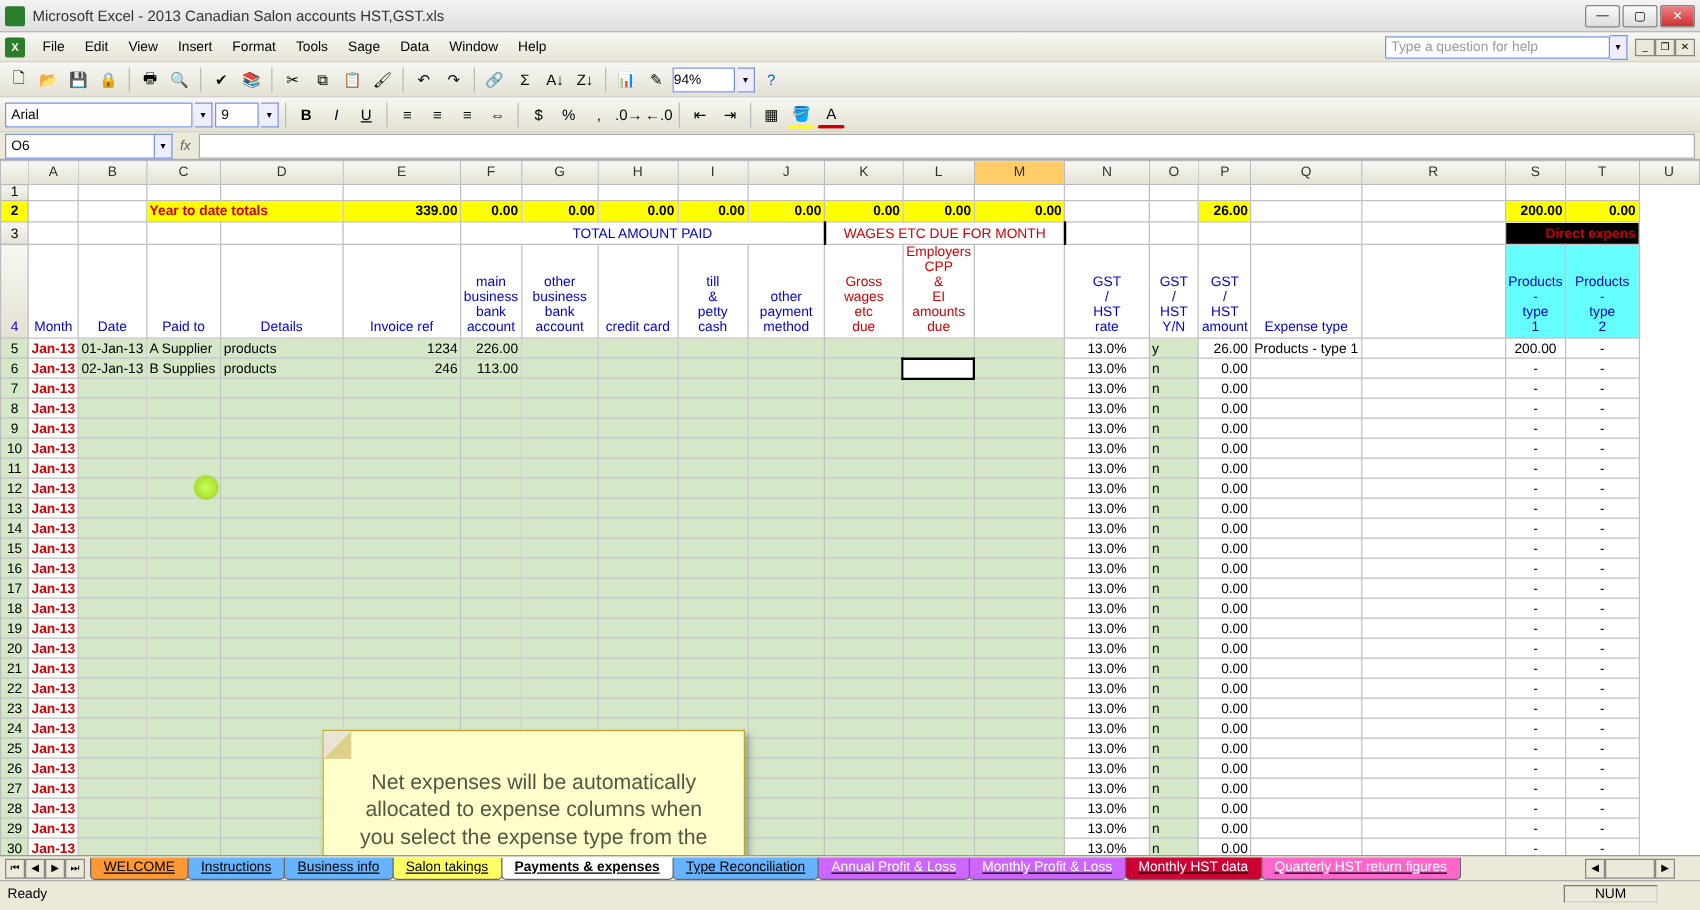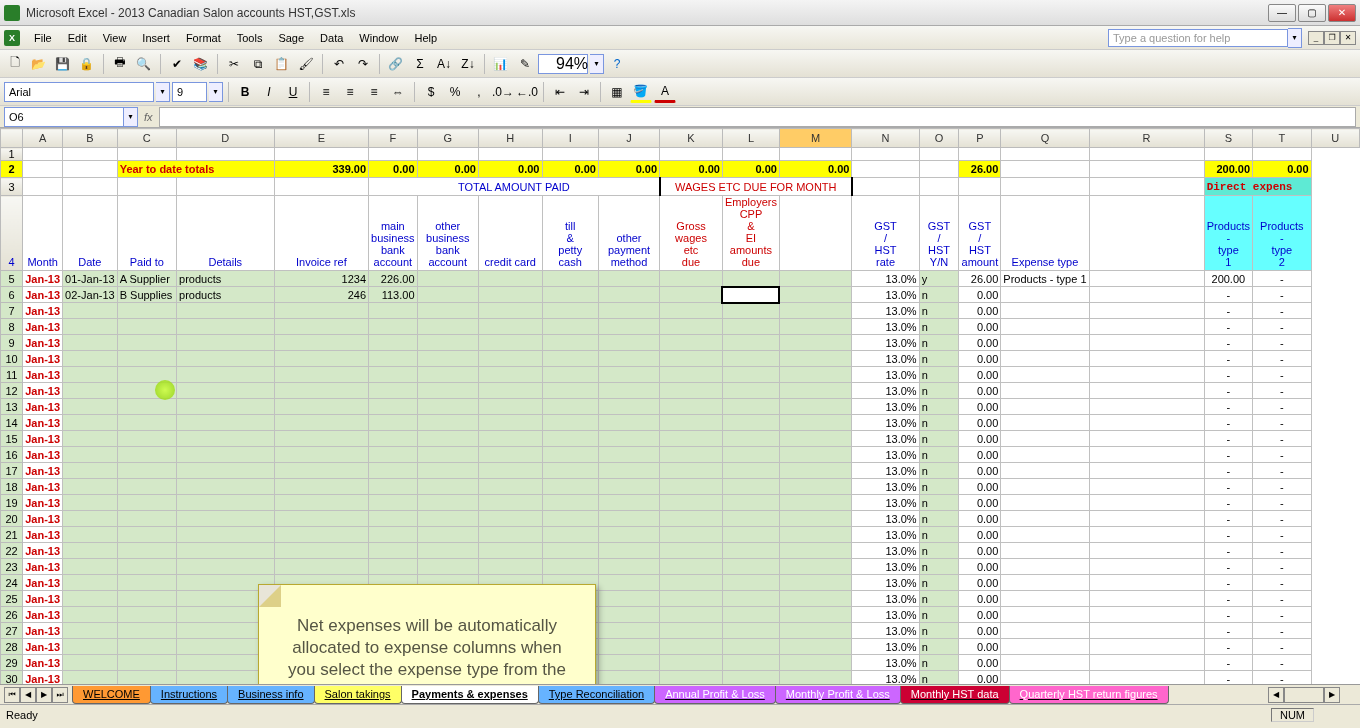--- a/index.html
+++ b/index.html
@@ -18,21 +18,21 @@
 .menubar .excel-icon { width: 16px; height: 16px; background: #2a7e2a; margin-right: 6px; border-radius: 2px; display: flex; align-items: center; justify-content: center; color: #fff; font-size: 9px; font-weight: bold; }
 .menubar .menu-item { padding: 3px 8px; cursor: default; }
 .menubar .help-box { margin-left: auto; width: 180px; height: 18px; border: 1px solid #7a96df; background: #fff; padding: 0 4px; color: #999; font-size: 11px; line-height: 16px; }
 .menubar .mdi-btns { display: flex; margin-left: 6px; gap: 0; }
 .menubar .mdi-btn { width: 16px; height: 14px; border: 1px solid #888; background: #ece9d8; font-size: 8px; display: flex; align-items: center; justify-content: center; }
 
 
 .toolbar { height: 28px; background: linear-gradient(#f7f7f3,#e4e1d4); display: flex; align-items: center; padding: 0 4px; border-bottom: 1px solid #ccc; gap: 2px; }
 .tool-btn { width: 22px; height: 22px; display: flex; align-items: center; justify-content: center; border: 1px solid transparent; border-radius: 2px; font-size: 12px; }
 .tool-sep { width: 1px; height: 20px; background: #bbb; margin: 0 3px; }
-.zoom-box { width: 50px; height: 20px; border: 1px solid #7a96df; background: #fff; font-size: 16px; padding: 0 17px; display: flex; align-items: center; }
+.zoom-box { width: 50px; height: 20px; border: 1px solid #7a96df; background: #fff; font-size: 11px; padding: 0 0; display: flex; align-items: center; }
 .zoom-arrow { width: 14px; height: 20px; border: 1px solid #7a96df; border-left: none; background: #eef; display: flex; align-items: center; justify-content: center; font-size: 8px; }
 
 .fmt-toolbar { height: 28px; background: linear-gradient(#f7f7f3,#e4e1d4); display: flex; align-items: center; padding: 0 4px; border-bottom: 1px solid #ccc; gap: 2px; }
 .font-name { width: 150px; height: 20px; border: 1px solid #7a96df; background: #fff; padding: 0 4px; font-size: 11px; display: flex; align-items: center; }
 .font-size { width: 35px; height: 20px; border: 1px solid #7a96df; background: #fff; padding: 0 4px; font-size: 11px; display: flex; align-items: center; }
 .dd-arrow { width: 14px; height: 20px; border: 1px solid #7a96df; border-left: none; background: #eef; display: flex; align-items: center; justify-content: center; font-size: 8px; }
 
 
 .formula-row { height: 22px; background: #ece9d8; display: flex; align-items: center; border-bottom: 1px solid #aaa; }
 .name-box { width: 120px; height: 20px; border: 1px solid #7a96df; background: #fff; margin-left: 4px; padding: 0 4px; font-size: 11px; display: flex; align-items: center; }
@@ -48,28 +48,28 @@
 .rowhdr { background: linear-gradient(#f7f7f3,#e4e1d4); border: 1px solid #bbb; font-weight: normal; font-size: 11px; text-align: center; width: 24px; }
 td { border: 1px solid #c0c0c0; font-size: 11px; height: 16px; padding: 0 2px; overflow: hidden; white-space: nowrap; }
 .row1 td { height: 8px; }
 .row2 td { background: #ffff00; font-weight: bold; height: 17px; }
 .row2 td.ytd-label { color: #cc0000; text-align: left; }
 .row2 td.ytd-val { text-align: right; color: #000; }
 .row2 td.ytd-empty { background: #fff; }
 .row3 td { height: 18px; }
 .row3 .total-paid { color: #0000cc; text-align: center; font-weight: normal; }
 .row3 .wages-due { color: #cc0000; text-align: center; background: #fff; border-left: 2px solid #000; border-right: 2px solid #000; }
-.row3 .direct-exp { color: #cc0000; text-align: left; background: #5eead4; font-weight: bold; font-family: Liberation Mono, monospace; }
+.row3 .direct-exp { color: #cc0000; text-align: right; background: #000000; font-weight: bold; }
 .row4 td { height: 60px; vertical-align: bottom; text-align: center; color: #0000cc; font-size: 11px; line-height: 12px; padding-bottom: 2px; }
 .row4 td.red-hdr { color: #cc0000; }
 .row4 td.cyan-hdr { background: #66ffff; color: #0000cc; }
 .data-row td { background: #d4e8c8; }
 .data-row td.month { color: #cc0000; font-weight: bold; text-align: center; background: #fff; }
 .data-row td.white { background: #fff; }
-.data-row td.rate { text-align: right; }
+.data-row td.rate { text-align: center; }
 .data-row td.amt { text-align: right; }
 .data-row td.txt { text-align: left; }
 .data-row td.ctr { text-align: center; }
 .selected-cell { border: 2px solid #000 !important; background: #fff !important; position: relative; }
 .cursor-highlight { position: absolute; width: 20px; height: 20px; border-radius: 50%; background: radial-gradient(#ccff33,#88cc00); top: 252px; left: 155px; z-index: 50; opacity: 0.8; }
 
 
 .note-box { position: absolute; top: 456px; left: 258px; width: 338px; height: 180px; background: #ffffcc; border: 1px solid #b8a830; box-shadow: 3px 3px 6px rgba(0,0,0,0.3); padding: 30px 20px; font-size: 17px; text-align: center; color: #554; line-height: 22px; z-index: 100; }
 .note-fold { position: absolute; top: 0; left: 0; width: 0; height: 0; border-top: 22px solid #e8e5d8; border-right: 22px solid #ddd088; }
 
@@ -85,21 +85,21 @@
 .tab.white { background: #fff; font-weight: bold; }
 .tab.purple { background: #cc66ff; color: #fff; }
 .tab.darkred { background: #cc0033; color: #fff; }
 .tab.pink { background: #ff66cc; color: #fff; }
 .hscroll { margin-left: auto; display: flex; align-items: center; margin-right: 20px; }
 .hscroll-btn { width: 16px; height: 16px; border: 1px solid #888; background: #ece9d8; font-size: 8px; display: flex; align-items: center; justify-content: center; }
 .hscroll-track { width: 40px; height: 16px; background: #ece9d8; border: 1px solid #888; }
 
 
 .statusbar { height: 20px; background: #ece9d8; display: flex; align-items: center; padding: 0 6px; border-top: 1px solid #aaa; font-size: 11px; }
-.statusbar .num { margin-left: auto; border: 1px inset #ccc; padding: 0 8px; margin-right: 40px; }
+.statusbar .num { margin-left: auto; border: 1px inset #ccc; padding: 0 24px; margin-right: 28px; }
 
 
 .cA{width:24px}.cB{width:44px}.cC{width:60px}.cD{width:115px}.cE{width:108px}.cF{width:48px}.cG{width:66px}.cH{width:66px}.cI{width:66px}.cJ{width:66px}.cK{width:66px}.cL{width:40px}.cM{width:78px}.cN{width:78px}.cO{width:44px}.cP{width:42px}.cQ{width:54px}.cR{width:152px}.cS{width:16px}.cT{width:62px}.cU{width:62px}
 </style>
 </head>
 <body>
 
 <div class="titlebar">
   <div class="app-icon"></div>
   <div class="title">Microsoft Excel - 2013 Canadian Salon accounts HST,GST.xls</div>

